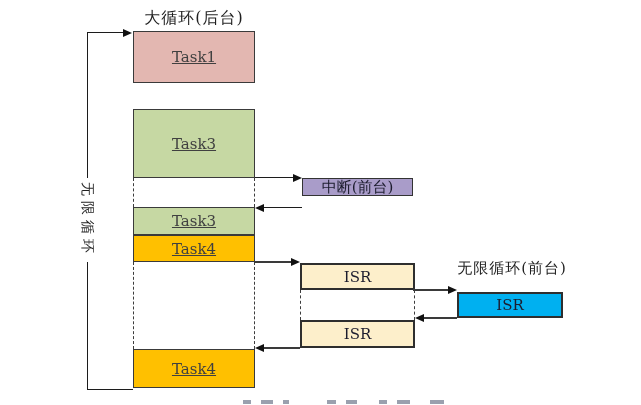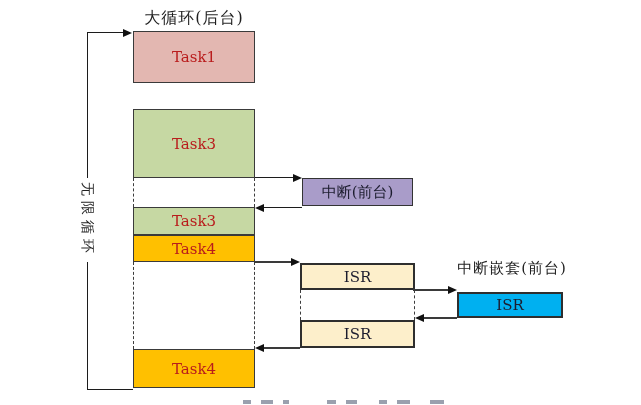--- a/index.html
+++ b/index.html
@@ -6,21 +6,21 @@
   #stage{
     position:relative;width:641px;height:405px;background:#ffffff;overflow:hidden;
     font-family:"DejaVu Serif","Liberation Serif",serif;color:#1f1f1f;
   }
   .abs{position:absolute;}
   .ctr{display:flex;align-items:center;justify-content:center;text-align:center;}
   
   .tbox{
     position:absolute;left:133px;width:122px;box-sizing:border-box;
     border:1px solid #3a3a3a;display:flex;align-items:center;justify-content:center;
-    font-size:15px;color:#b91c1c;
+    font-size:15px;color:#404040;text-decoration:underline;
   }
   .gapbox{
     position:absolute;left:133px;width:122px;box-sizing:border-box;
     border-left:1px dashed #3c3c3c;border-right:1px dashed #3c3c3c;background:#ffffff;
   }
   
   .rbox{
     position:absolute;box-sizing:border-box;border:1px solid #333333;
     display:flex;align-items:center;justify-content:center;font-size:15px;color:#1c1c2e;
   }
@@ -70,35 +70,35 @@
   <div class="tbox" style="top: 235px; height: 27px; background: rgb(255, 192, 0);">
     <span>Task4</span>
   </div>
   <div class="gapbox" style="top:262px;height:87px;"></div>
   <div class="tbox" style="top: 349px; height: 39px; background: rgb(255, 192, 0);">
     <span>Task4</span>
   </div>
 
   <div class="hline" style="left:255px;top:177px;width:40px;"></div>
   <div class="ah-r" style="left:293px;top:174px;"></div>
-  <div class="rbox" style="left: 302px; top: 178px; width: 111px; height: 28px; background: rgb(169, 156, 201);">
+  <div class="rbox" style="left: 302px; top: 178px; width: 111px; height: 18px; background: rgb(169, 156, 201);">
     <span>中断(前台)</span>
   </div>
   <div class="hline" style="left:260px;top:207px;width:42px;"></div>
   <div class="ah-l" style="left:255px;top:204px;"></div>
 
   <div class="hline2" style="left:255px;top:261px;width:38px;"></div>
   <div class="ah-r" style="left:291px;top:258px;"></div>
   <div class="rbox rbox2" style="left: 300px; top: 263px; width: 115px; height: 27px; background: rgb(253, 239, 203);">
     <span>ISR</span>
   </div>
 
   <div class="hline2" style="left:413px;top:289px;width:36px;"></div>
   <div class="ah-r" style="left:448px;top:286px;"></div>
-  <div class="title ctr" style="left:443px;top:259px;width:138px;font-size:15px;">中断嵌套(前台)</div>
+  <div class="title ctr" style="left:443px;top:259px;width:138px;font-size:15px;">无限循环(前台)</div>
   <div class="rbox rbox2" style="left: 457px; top: 292px; width: 106px; height: 26px; background: rgb(0, 176, 240);">
     <span>ISR</span>
   </div>
   <div class="hline2" style="left:423px;top:317px;width:34px;"></div>
   <div class="ah-l" style="left:415px;top:314px;"></div>
 
   <div class="vdash" style="left:300px;top:290px;height:30px;"></div>
   <div class="vdash" style="left:414px;top:290px;height:30px;"></div>
 
   <div class="rbox rbox2" style="left: 300px; top: 320px; width: 115px; height: 28px; background: rgb(253, 239, 203);">

